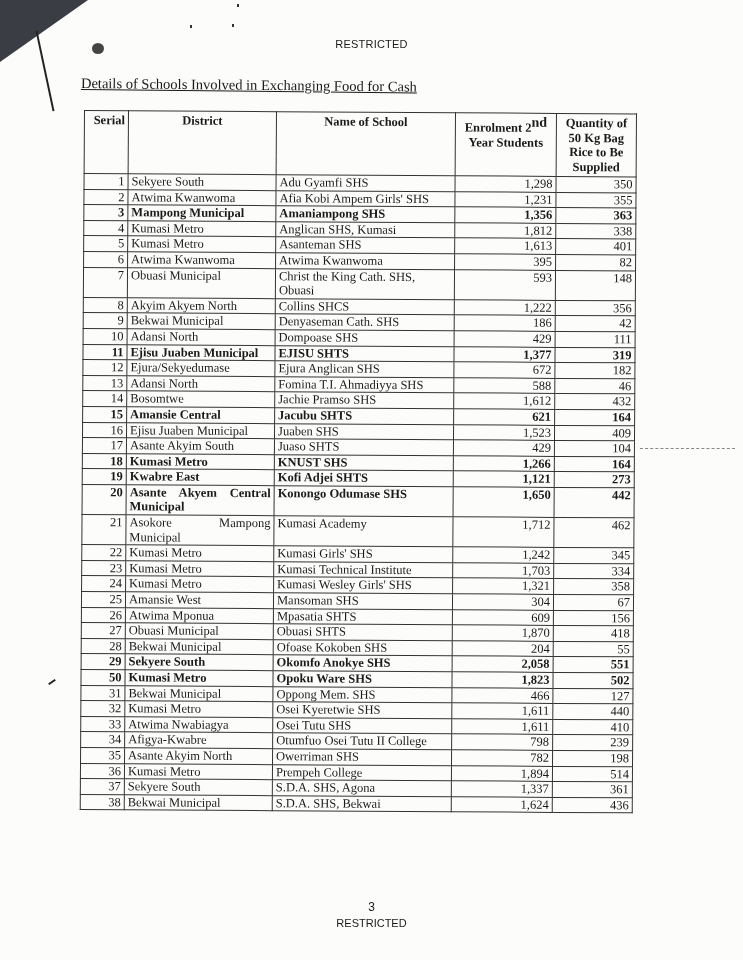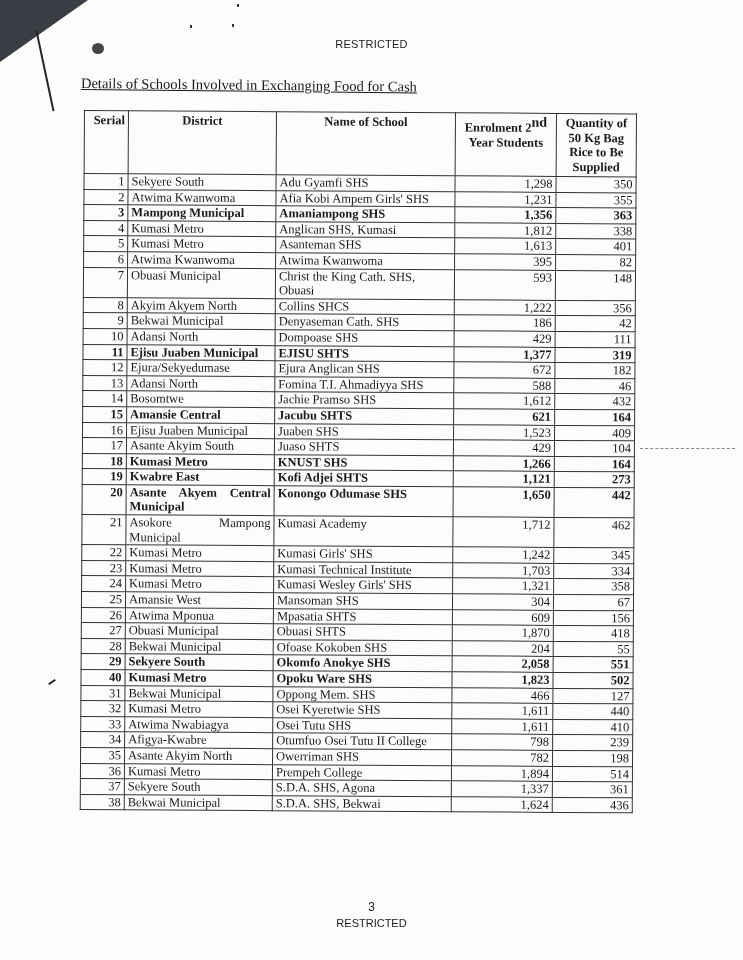--- a/index.html
+++ b/index.html
@@ -289,21 +289,21 @@
         <td class="num">55</td>
       </tr>
       <tr class="bold">
         <td class="num">29</td>
         <td class="dist">Sekyere South</td>
         <td class="school">Okomfo Anokye SHS</td>
         <td class="num">2,058</td>
         <td class="num">551</td>
       </tr>
       <tr class="bold">
-        <td class="num">40</td>
+        <td class="num">50</td>
         <td class="dist">Kumasi Metro</td>
         <td class="school">Opoku Ware SHS</td>
         <td class="num">1,823</td>
         <td class="num">502</td>
       </tr>
       <tr>
         <td class="num">31</td>
         <td class="dist">Bekwai Municipal</td>
         <td class="school">Oppong Mem. SHS</td>
         <td class="num">466</td>

